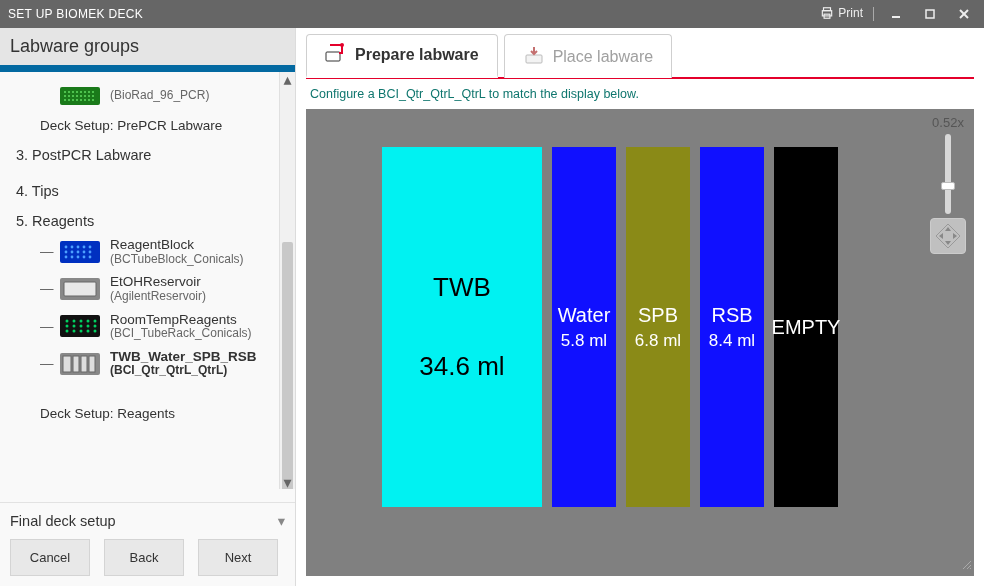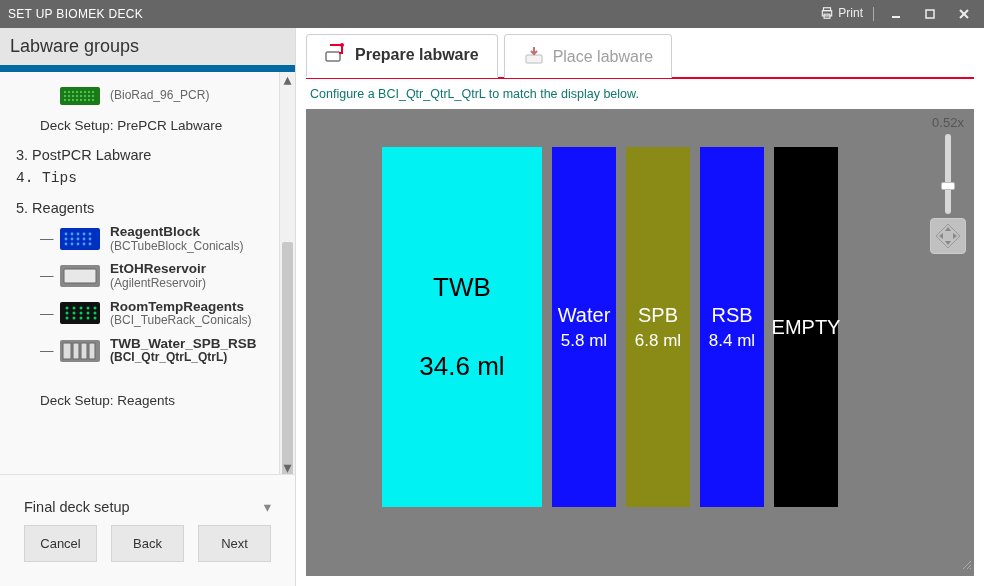--- a/index.html
+++ b/index.html
@@ -27,26 +27,26 @@
     .node { margin: 4px 0; }
     .node.level1 { padding-left: 6px; }
     .node.level2 { padding-left: 30px; }
     .sec-title { font-size: 14.5px; font-weight: 400; color: #333; }
     .deck-setup-label { font-weight: 400; color:#333; margin-top:8px; }
 
     .leaf { display: flex; align-items: center; gap: 10px; padding: 2px 0; position:relative;}
     .collapse-toggle { width: 10px; color:#555; text-align:center; cursor:pointer; user-select:none;}
     .labicon { width: 40px; height: 24px; display:flex; align-items:center; justify-content:center; flex-shrink:0;}
     .labtext { display:flex; flex-direction:column; line-height:1.15;}
-    .lab-primary { color:#333; font-size:13.5px;font-weight:bold;}
+    .lab-primary { color:#333; font-size:13.5px;}
     .lab-secondary { color:#666; font-size:12px;}
     .leaf.selected .lab-primary { font-weight:700; }
     .leaf.selected .lab-secondary { font-weight:700; color:#333;}
 
-    .footer { border-top:1px solid #e2e2e2; padding: 24px; }
+    .footer { border-top:1px solid #e2e2e2; padding: 10px; margin-top: 13px; }
     .final-row { font-size:14.5px; color:#333; margin-bottom:10px; display:flex; align-items:center; gap:4px;}
     .btnrow { display:flex; gap:14px; }
     .btn { background:#e8e8e8; border:1px solid #d4d4d4; padding: 10px 0; width:80px; text-align:center; font-size:13px; color:#333; cursor:pointer;}
 
     .content { flex:1; display:flex; flex-direction:column; padding:6px 10px 10px 10px; }
     .tabs { display:flex; gap:6px; border-bottom: 2px solid #e4002b; }
     .tab { display:flex; align-items:center; gap:8px; border:1px solid #cfcfcf; border-bottom:none; background:#fff; padding:8px 18px; font-size:16px; color:#333; border-radius:4px 4px 0 0; cursor:pointer; margin-bottom:-1px;}
     .tab.inactive { color:#a0a0a0; }
     .tab.active { border-bottom:3px solid #fff; font-weight:700; }
 
@@ -147,21 +147,21 @@
               </svg>
           </span>
           <span class="labtext">
               <span class="lab-secondary">(BioRad_96_PCR)</span>
             </span>
         </div>
 
         <div class="node deck-setup-label" style="padding-left:30px;">Deck Setup: PrePCR Labware</div>
 
         <div class="node level1 sec-title" style="margin-top:14px;">3. PostPCR Labware</div>
-        <div class="node level1 sec-title" style="margin-top:7px;font-family:Liberation Mono, monospace;">4. Tips</div>
+        <div class="node level1 sec-title" style="margin-top:20px;">4. Tips</div>
         <div class="node level1 sec-title" style="margin-top:14px;">5. Reagents</div>
 
         <div class="node level2 leaf" style="margin-top:6px;">
           <span class="collapse-toggle">—</span>
           <span class="labicon">
             <svg width="40" height="22" viewBox="0 0 40 22">
                 <rect x="0" y="0" width="40" height="22" rx="2" fill="#0030c0"></rect>
                 <g fill="#4da0ff">
                   <circle cx="6" cy="6" r="1.4"></circle>
                   <circle cx="12" cy="6" r="1.4"></circle>

